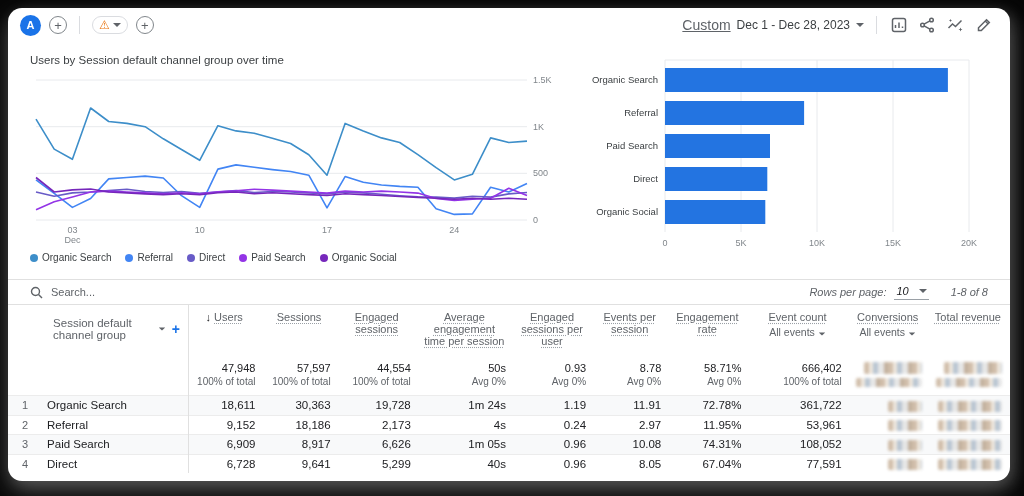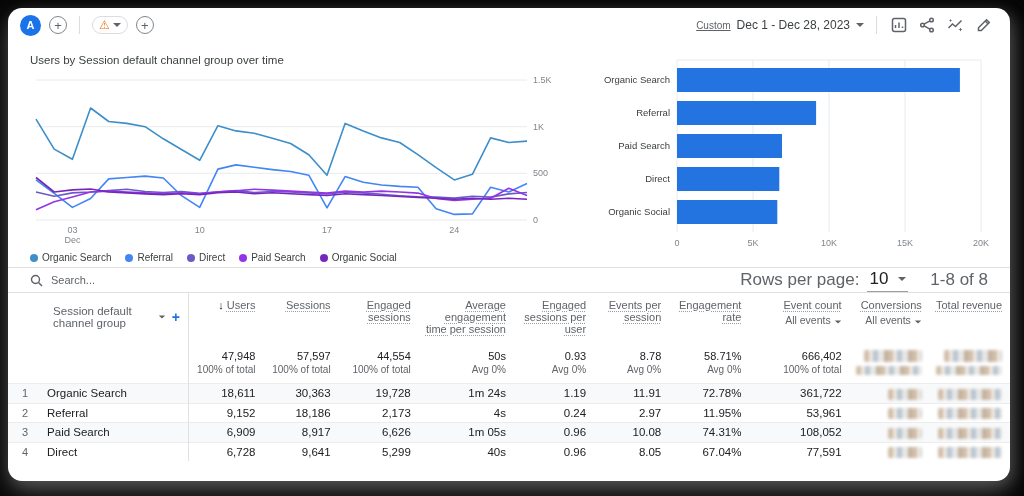--- a/index.html
+++ b/index.html
@@ -19,48 +19,48 @@
   .circle-btn { width:18px; height:18px; border-radius:50%; border:1px solid #80868b; background:#fff;
                 color:#5f6368; font-size:13px; line-height:15px; text-align:center; cursor:pointer; padding:0; }
   .vdiv { width:1px; height:18px; background:#dadce0; margin:0 4px; }
   .title { font-size:14.5px; font-weight:400; color:#202124; white-space:nowrap; }
   .warn-btn { display:flex; align-items:center; gap:3px; border:1px solid #dadce0; border-radius:12px;
               background:#fff; padding:1px 6px; cursor:pointer; }
   .warn-tri { color:#e8710a; font-size:12px; line-height:14px; }
   .caret { width:0; height:0; border-left:4px solid transparent; border-right:4px solid transparent;
            border-top:4px solid #5f6368; display:inline-block; }
   .date-btn { display:flex; align-items:center; gap:6px; background:none; border:none; cursor:pointer; }
-  .custom-label { font-size:10px; color:#5f6368;text-decoration:underline; }
+  .custom-label { font-size:14px; color:#5f6368;text-decoration:underline; }
   .date-range { font-size:12px; color:#3c4043; }
   .icon-btn { background:none; border:none; cursor:pointer; display:flex; align-items:center; padding:2px; }
   .icon-btn svg { stroke:#5f6368; fill:none; stroke-width:1.5; }
 
   
-  .charts { display:flex; padding:12px 22px 0 22px;gap:12px; }
+  .charts { display:flex; padding:12px 22px 0 22px; }
   .chart-panel.line { width:560px; }
   .chart-panel.bar  { flex:1; padding-left:12px; }
   .chart-title { font-size:11.5px; color:#3c4043; margin-bottom:4px; }
   .legend { display:flex; gap:14px; align-items:center; margin-top:0px; }
   .legend-item { display:flex; align-items:center; gap:4px; font-size:10px; color:#3c4043; }
   .legend-dot { width:8px; height:8px; border-radius:50%; display:inline-block; }
 
   
-  .table-section { margin-top:4px; }
+  .table-section { margin-top:16px; }
   .table-toolbar { display:flex; justify-content:space-between; align-items:center;
                    border-top:1px solid #e0e0e0; border-bottom:1px solid #e0e0e0;
                    padding:5px 22px; height:26px; }
   .search-box { display:flex; align-items:center; gap:8px; color:#5f6368; font-size:11px; cursor:text; }
-  .toolbar-right { display:flex; align-items:center; gap:8px; font-size:17px; color:#5f6368; }
+  .toolbar-right { display:flex; align-items:center; gap:8px; font-size:11px; color:#5f6368;font-style:italic; }
   .rpp-select { display:inline-flex; align-items:center; gap:10px; border-bottom:1px solid #9aa0a6;
                 padding:0 2px 2px 2px; color:#202124; cursor:pointer; }
   .pagination { margin-left:14px; color:#5f6368; }
 
   table { width:100%; border-collapse:collapse; table-layout:fixed; }
   th, td { font-weight:400; }
-  thead th { font-size:11px; color:#5f6368; text-align:right; vertical-align:top;
+  thead th { font-size:11px; color:#5f6368; vertical-align:top;
              padding:6px 8px 8px 4px; }
   th.num-col { width:3.5%; }
   th.dim-col { width:14.5%; text-align:left; vertical-align:middle; font-size:11.5px; padding-left:10px;
                border-right:1px solid #e0e0e0; }
   .dim-head { display:flex; align-items:center; gap:6px; }
   .dim-plus { color:#1a73e8; font-size:14px; font-weight:bold; cursor:pointer; }
   .dotted { text-decoration:underline dotted #9aa0a6; text-underline-offset:2px; }
   .col-sub { color:#5f6368; font-size:10.5px; margin-top:3px; white-space:nowrap; }
   .sort-arrow { color:#202124; }
 

